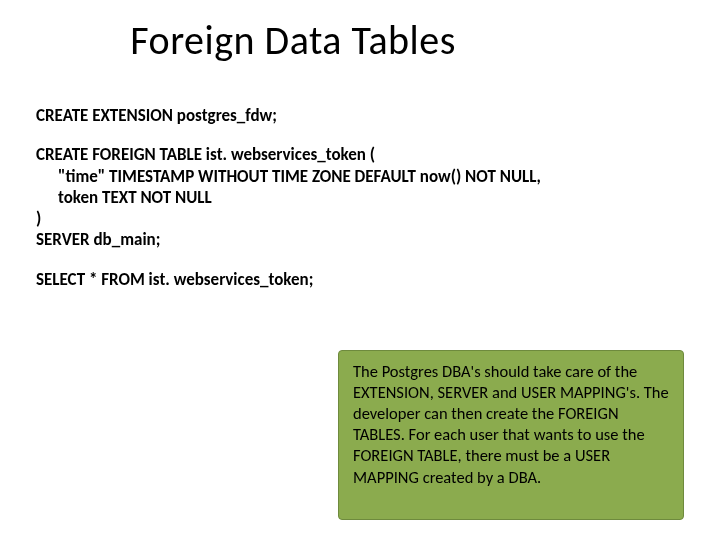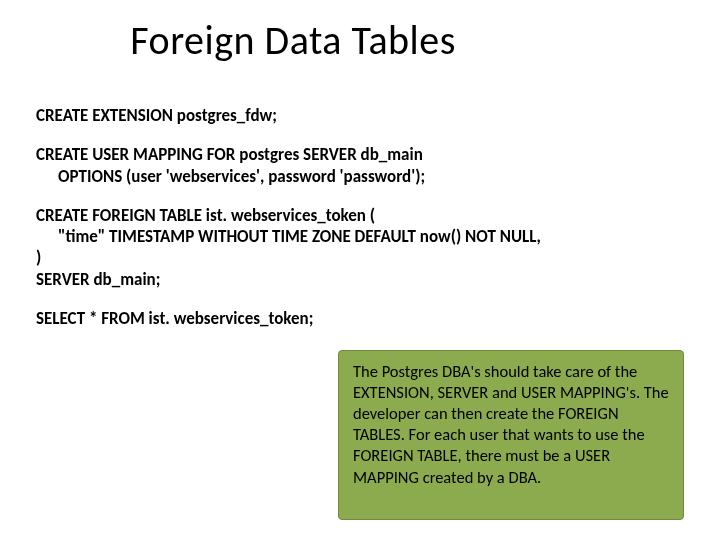--- a/index.html
+++ b/index.html
@@ -65,28 +65,25 @@
 
 <div class="slide">
 
   <div class="title">Foreign Data Tables</div>
 
   <div class="body">
 
     <div class="stmt">CREATE EXTENSION postgres_fdw;</div>
 
 
-    <div class="stmt">
-      <div>CREATE USER MAPPING FOR postgres SERVER db_main</div>
-      <div class="indent">OPTIONS (user 'webservices', password 'password');</div>
-    </div>
 
     <div class="stmt">
       <div>CREATE FOREIGN TABLE ist. webservices_token (</div>
       <div class="indent">"time" TIMESTAMP WITHOUT TIME ZONE DEFAULT now() NOT NULL,</div>
+      <div class="indent">token TEXT NOT NULL</div>
       <div>)</div>
       <div>SERVER db_main;</div>
     </div>
 
     <div class="stmt">SELECT * FROM ist. webservices_token;</div>
 
   </div>
 
   <div class="callout">The Postgres DBA's should take care of the EXTENSION, SERVER and USER MAPPING's. The developer can then create the FOREIGN TABLES. For each user that wants to use the FOREIGN TABLE, there must be a USER MAPPING created by a DBA.</div>
 

